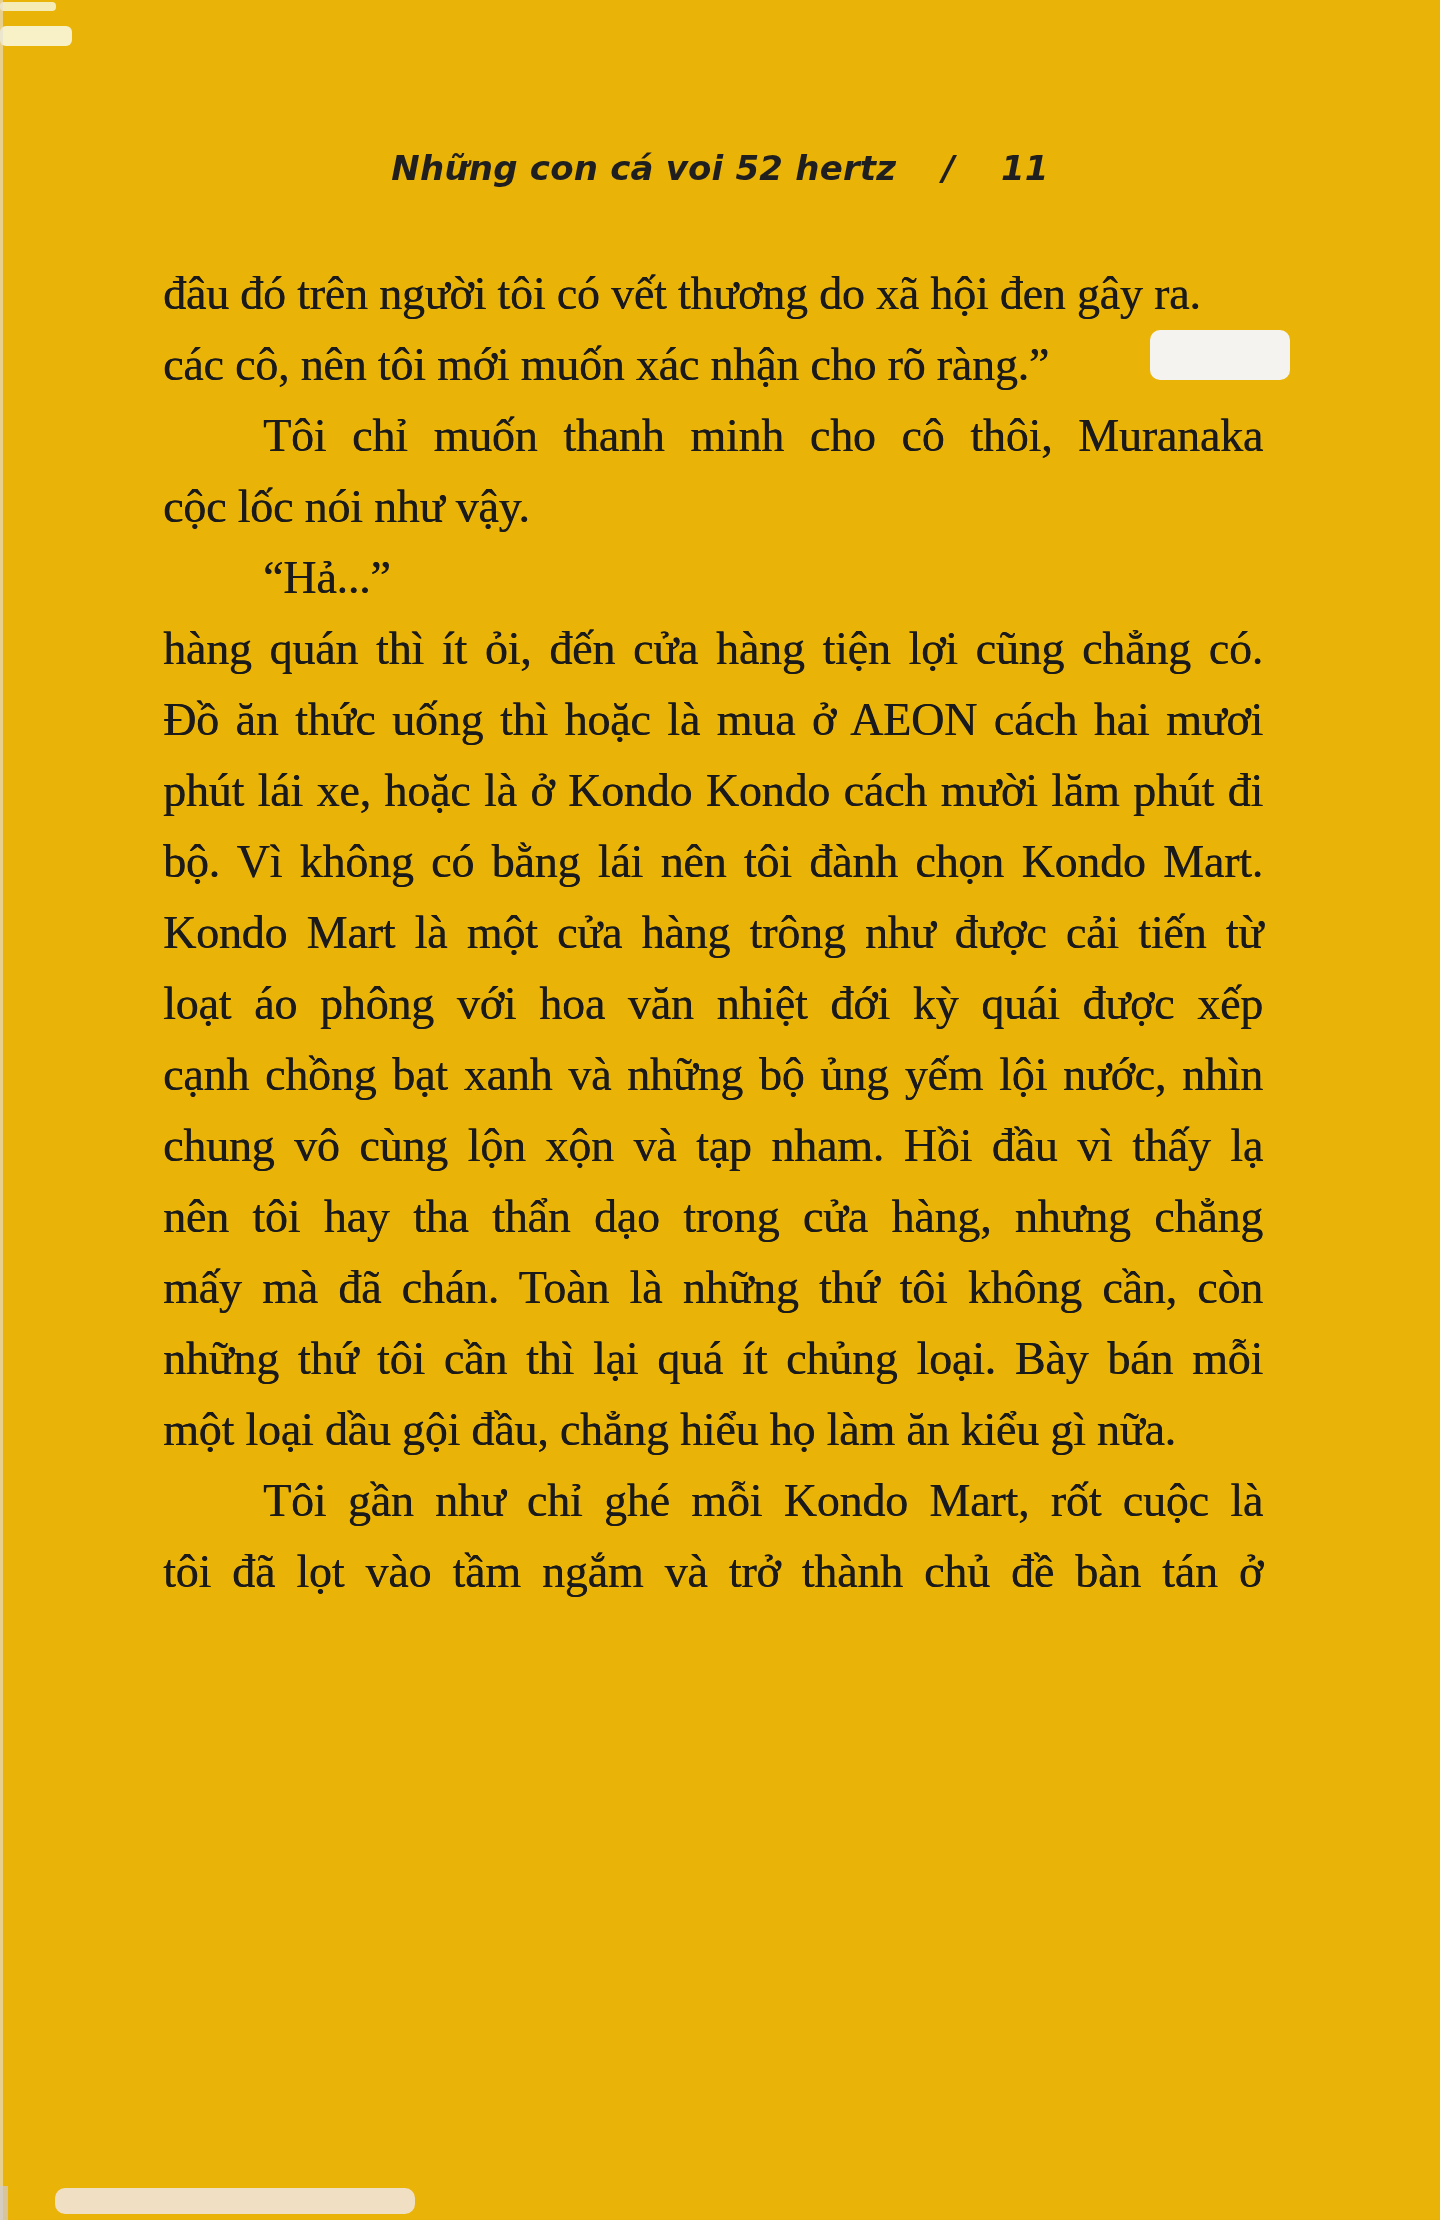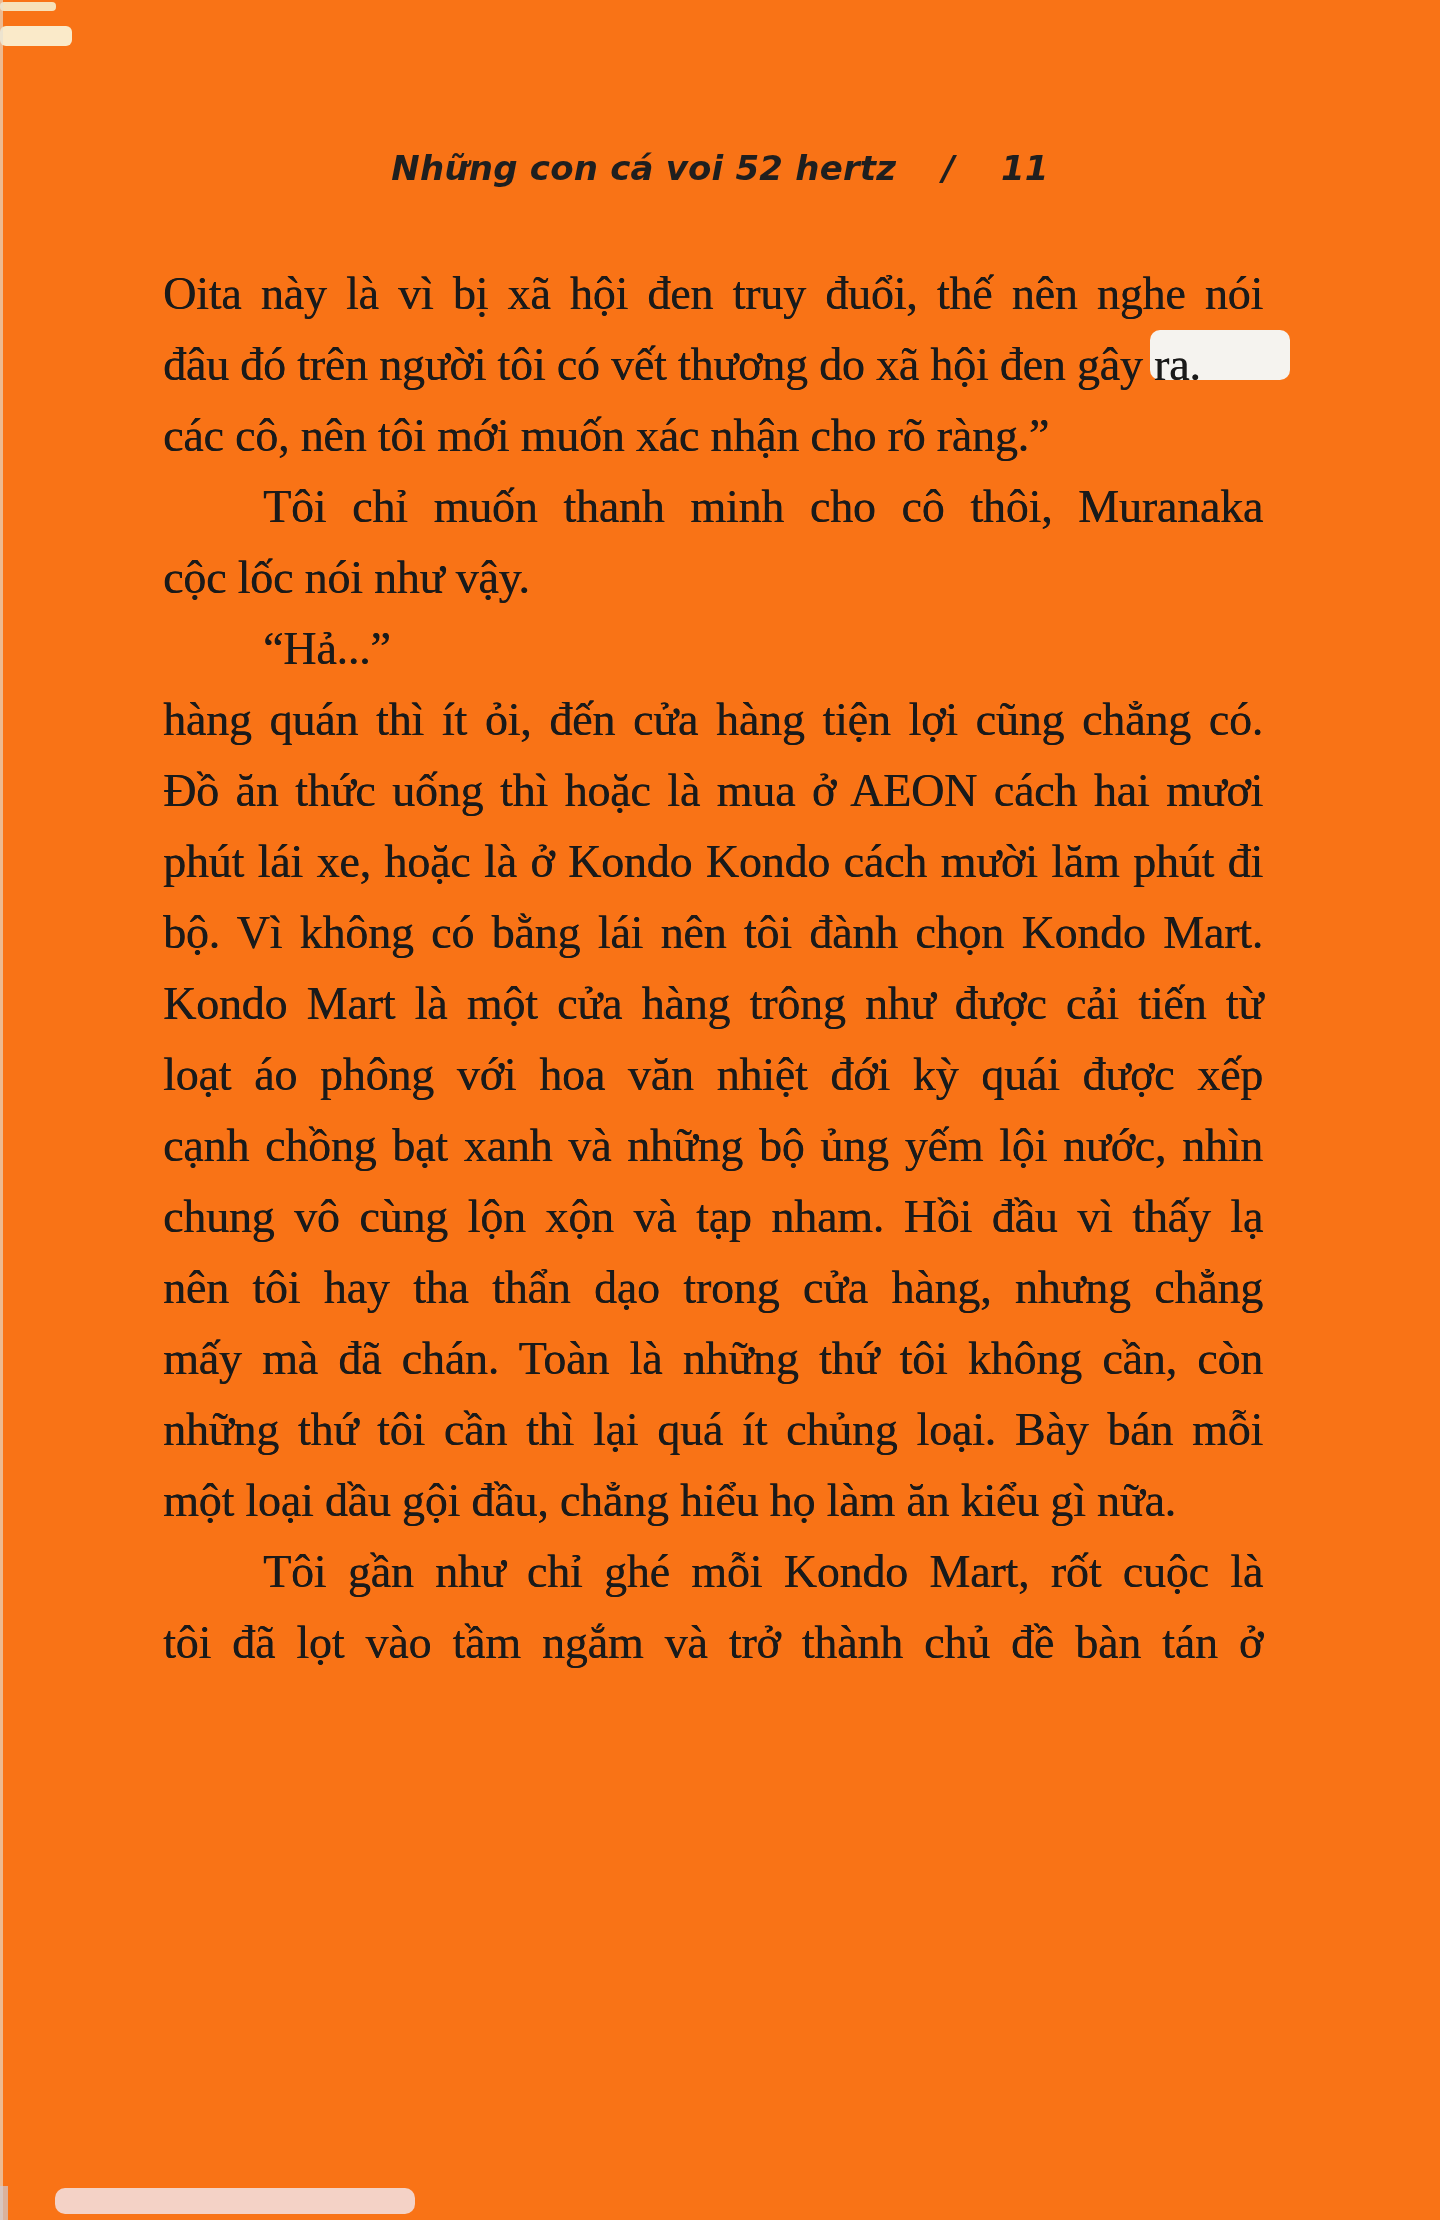--- a/index.html
+++ b/index.html
@@ -1,21 +1,21 @@
 <!DOCTYPE html>
 <html lang="vi"><head>
 <meta charset="utf-8">
 <style>
   html, body { margin: 0; padding: 0; background: #e9e9e9; }
 
   .page {
     position: relative;
     width: 1440px;
     height: 2220px;
-    background: #f97316;
+    background: #eab308;
     overflow: hidden;
     font-family: "Liberation Serif", "DejaVu Serif", serif;
     color: #1a1a1a;
   }
 
   
   .running-header {
     position: absolute;
     top: 148px;
     left: 0;
@@ -74,21 +74,20 @@
   <div class="artifact a-bottom-smudge"></div>
   <div class="artifact a-bottom-edge"></div>
 
   <div class="running-header">
     <span>Những con cá voi 52 hertz</span>
     <span>/</span>
     <span>11</span>
   </div>
 
   <div class="body-text">
-    <div class="ln j">Oita này là vì bị xã hội đen truy đuổi, thế nên nghe nói</div>
     <div class="ln">đâu đó trên người tôi có vết thương do xã hội đen gây ra.</div>
     <div class="ln">các cô, nên tôi mới muốn xác nhận cho rõ ràng.”</div>
     <div class="ln j ind">Tôi chỉ muốn thanh minh cho cô thôi, Muranaka</div>
     <div class="ln">cộc lốc nói như vậy.</div>
     <div class="ln ind">“Hả...”</div>
     <div class="ln j">hàng quán thì ít ỏi, đến cửa hàng tiện lợi cũng chẳng có.</div>
     <div class="ln j">Đồ ăn thức uống thì hoặc là mua ở AEON cách hai mươi</div>
     <div class="ln j">phút lái xe, hoặc là ở Kondo Kondo cách mười lăm phút đi</div>
     <div class="ln j">bộ. Vì không có bằng lái nên tôi đành chọn Kondo Mart.</div>
     <div class="ln j">Kondo Mart là một cửa hàng trông như được cải tiến từ</div>

